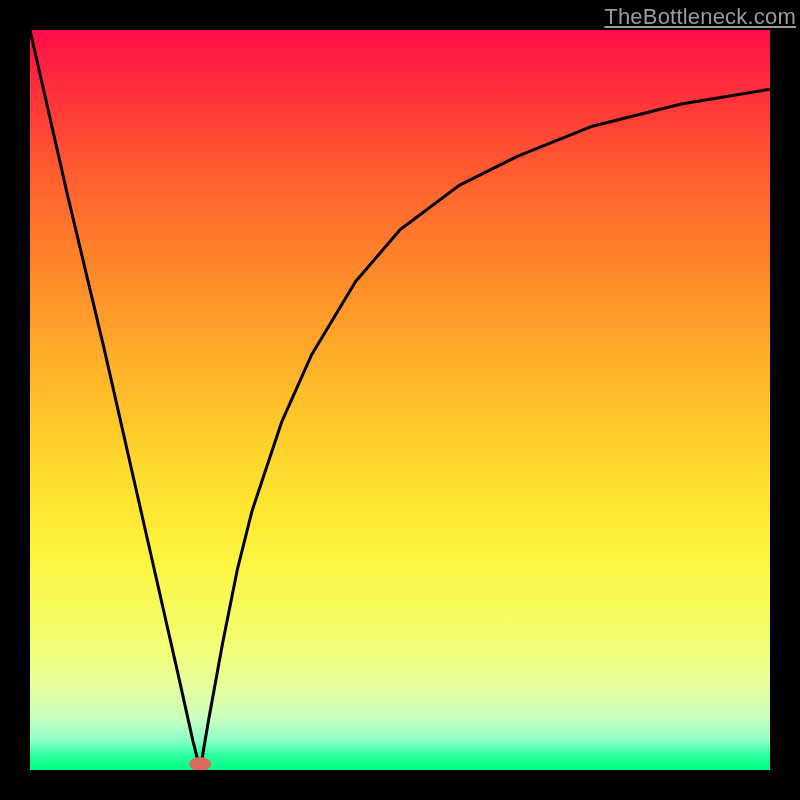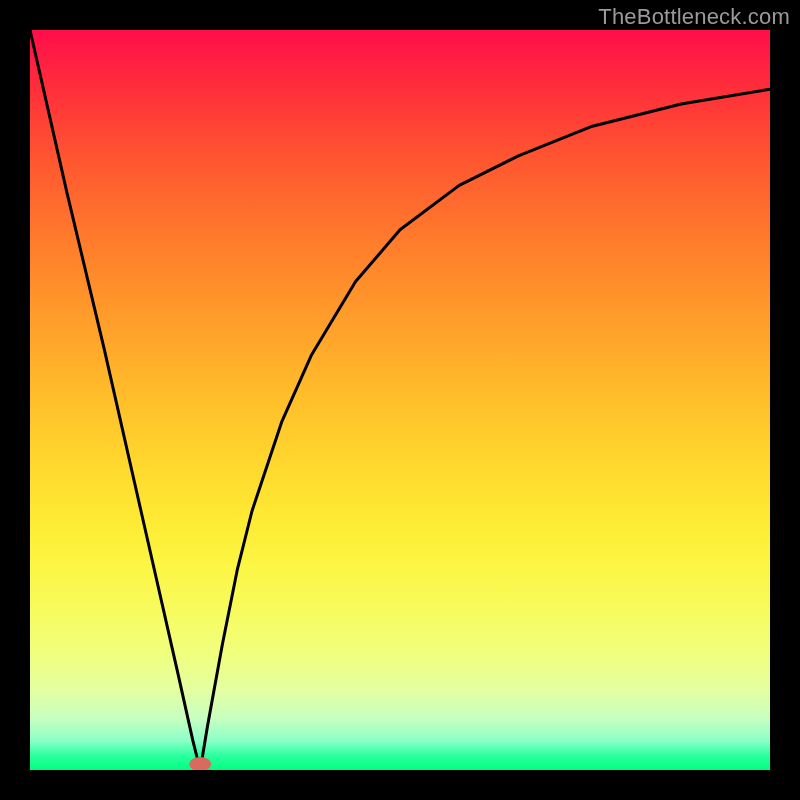--- a/index.html
+++ b/index.html
@@ -55,25 +55,26 @@
     stroke-width: 3;
     stroke-linejoin: round;
   }
   .marker {
     fill: #d86a5e;
     stroke: none;
   }
   .watermark {
     position: absolute;
     top: 4px;
-    right: 10px;
+    right: 4px;
     color: #9a9a9a;
     font-size: 22px;
     letter-spacing: 0.2px;
     user-select: none;
+    text-decoration: underline;
   }
 </style>
 </head>
 <body>
 
 <div class="frame">
   <div class="plot-area">
     <svg class="plot-svg" viewBox="0 0 740 740" preserveAspectRatio="none">
       <path id="left-branch" class="curve" d="M0.00 0.00 L37.00 162.80 L74.00 318.20 L111.00 481.00 L148.00 643.80 L162.80 710.40 L170.20 740.00"></path>
       <path id="right-branch" class="curve" d="M170.20 740.00 L177.60 695.60 L192.40 614.20 L207.20 540.20 L222.00 481.00 L251.60 392.20 L281.20 325.60 L325.60 251.60 L370.00 199.80 L429.20 155.40 L488.40 125.80 L562.40 96.20 L651.20 74.00 L740.00 59.20"></path>

